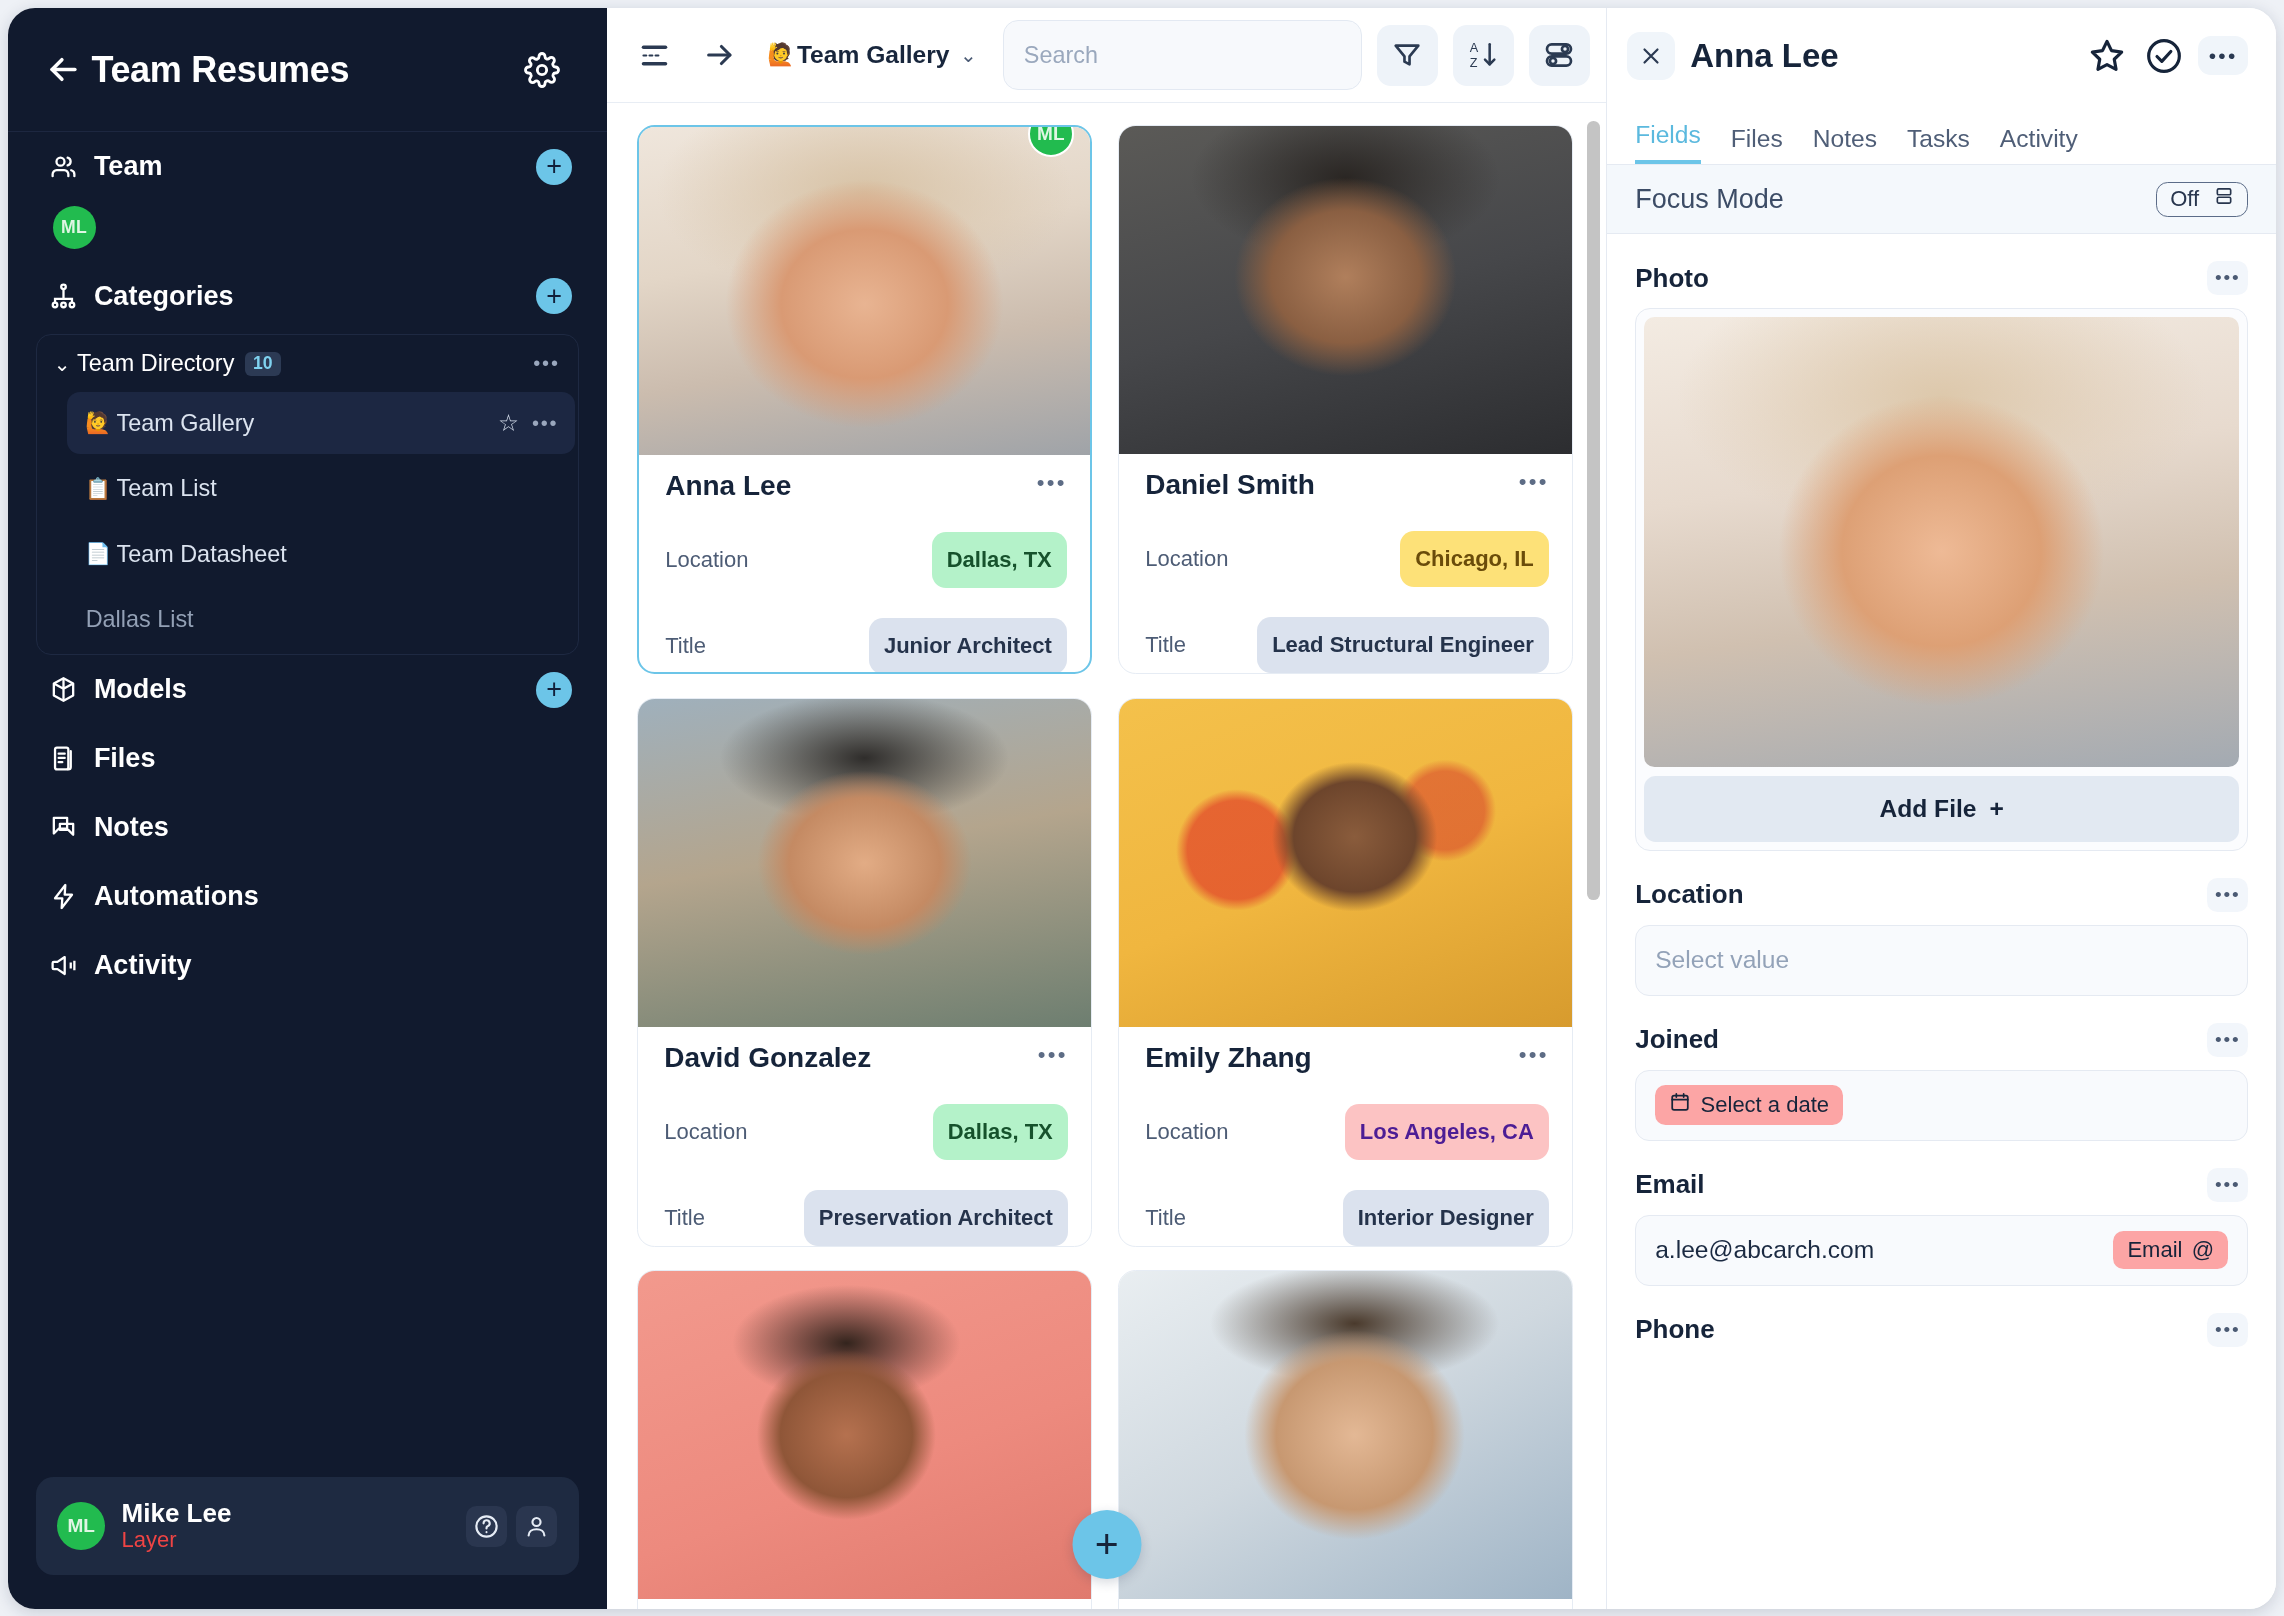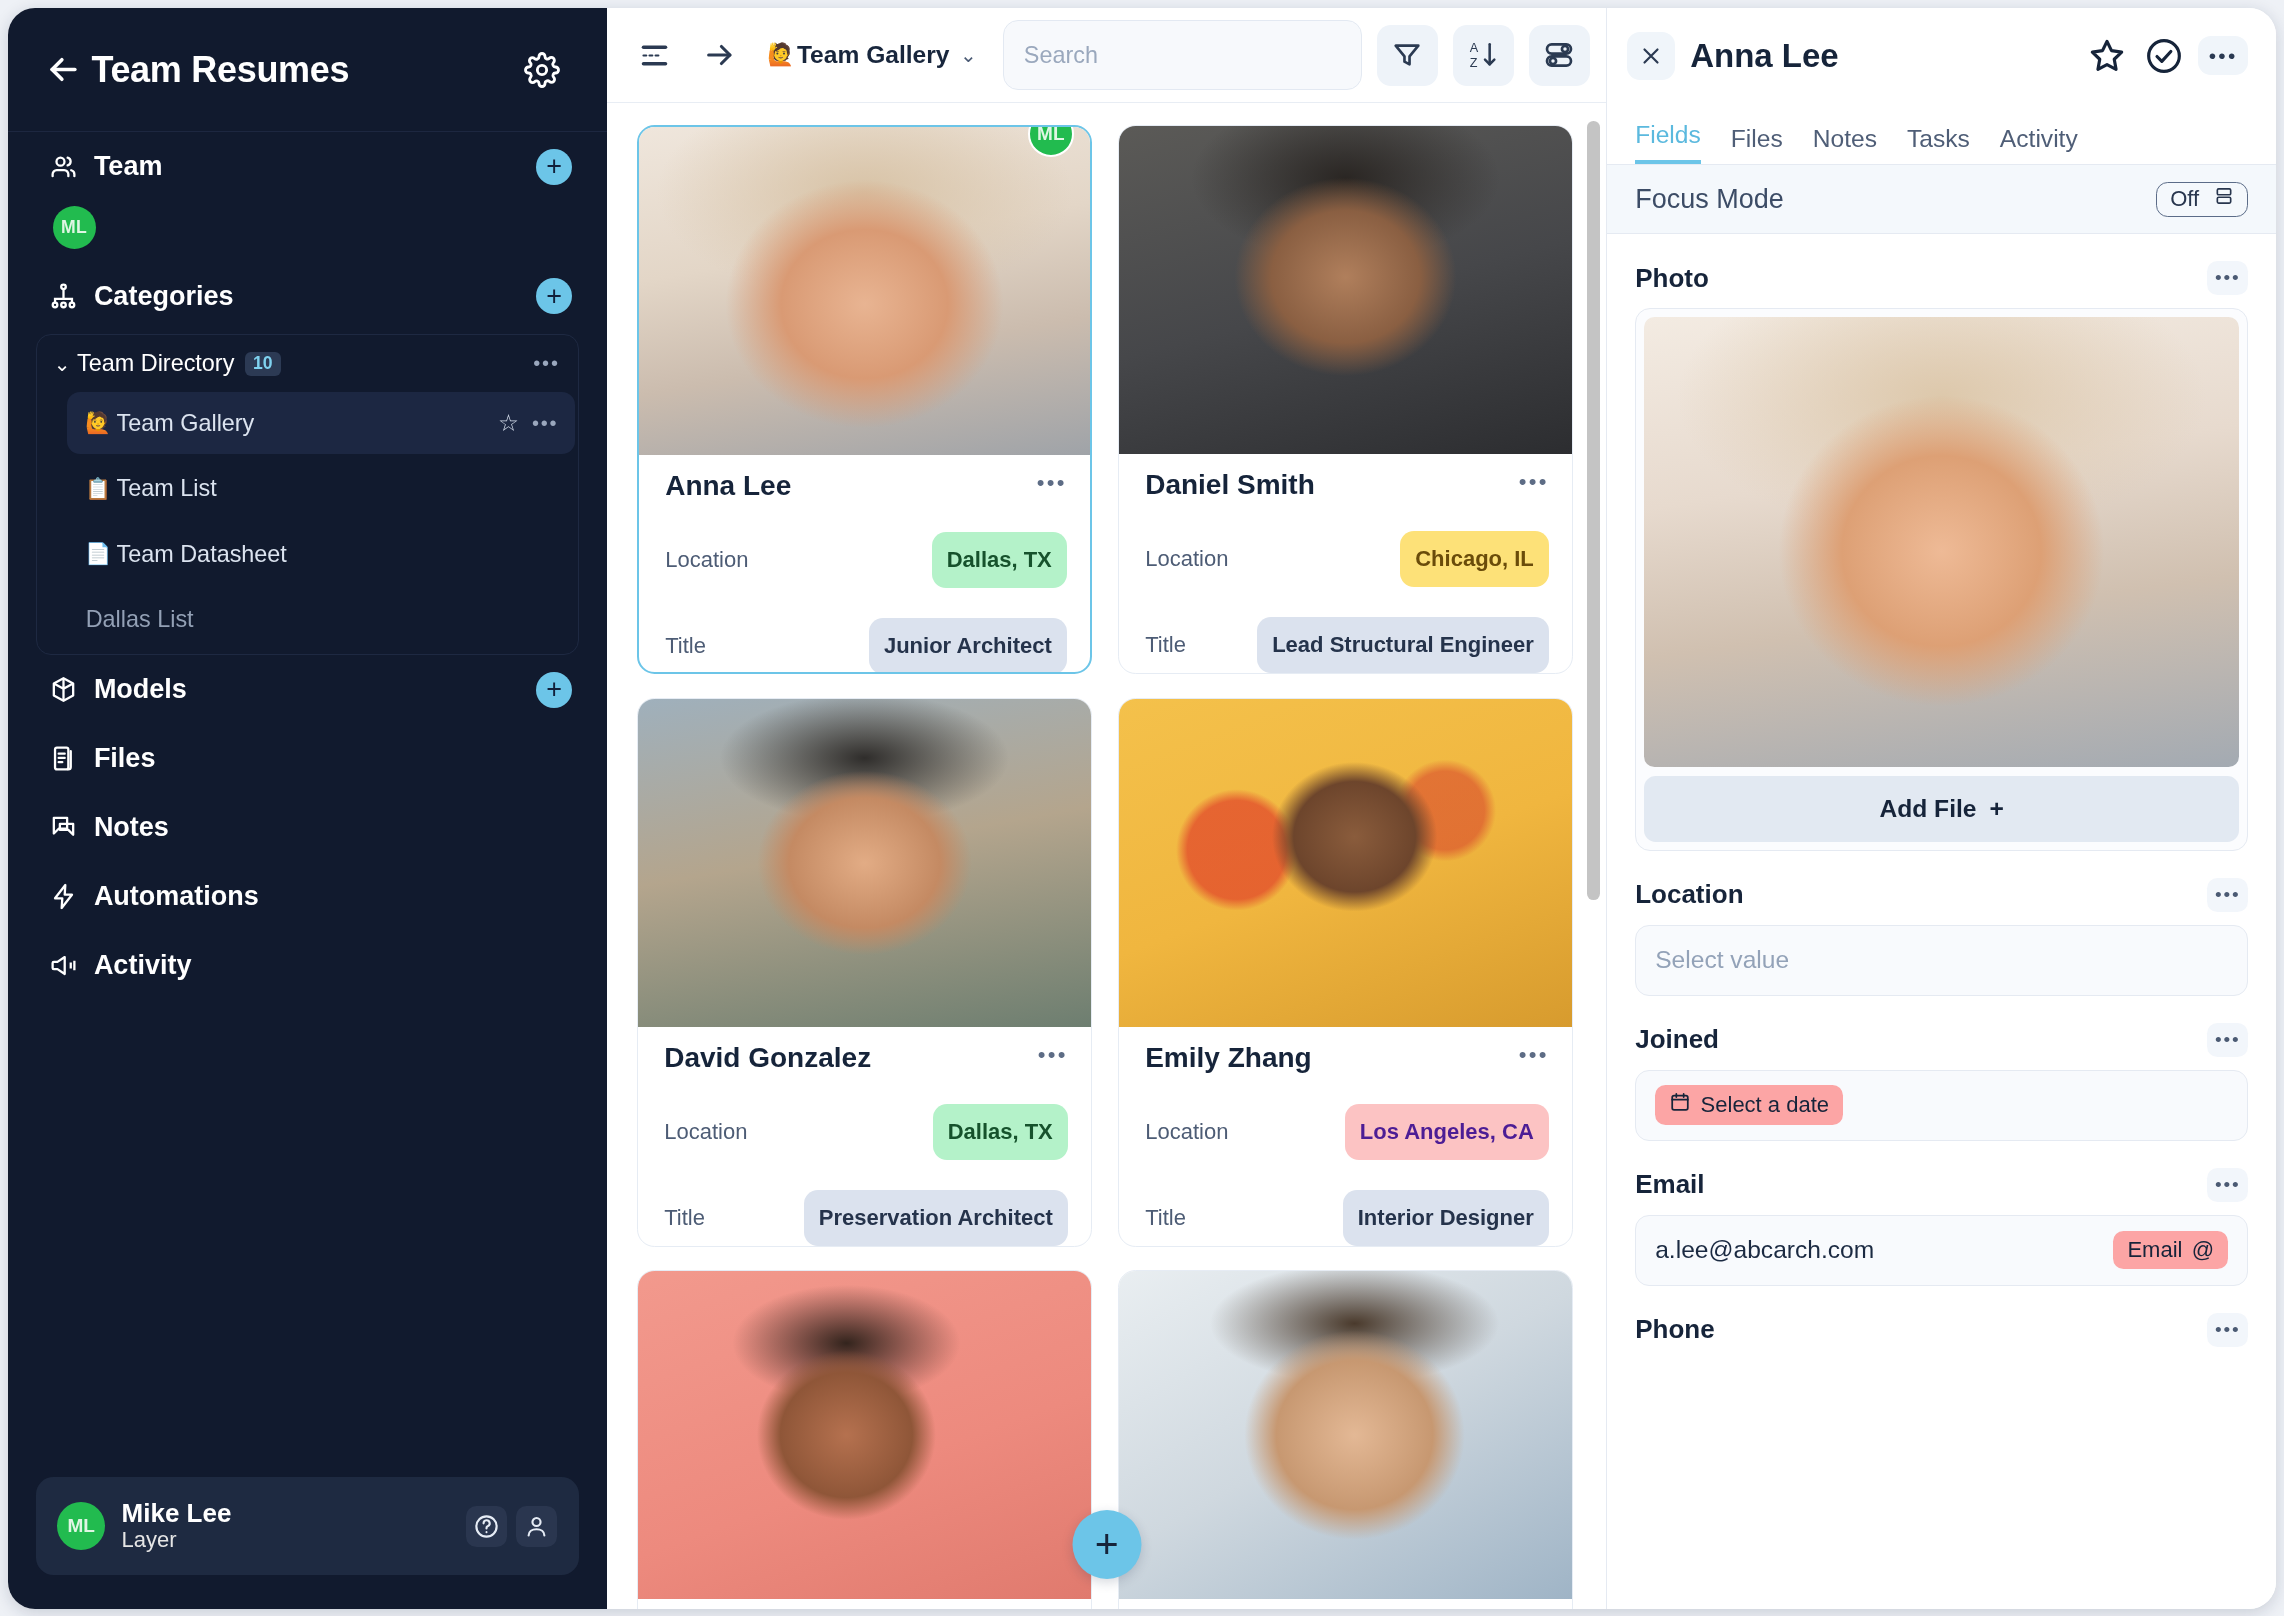--- a/index.html
+++ b/index.html
@@ -127,21 +127,21 @@
     cursor: pointer;
   }
   .user-av {
     width: 48px; height: 48px; border-radius: 50%;
     background: #22bb4f; color: #dff6e3;
     display: flex; align-items: center; justify-content: center;
     font-size: 19px; font-weight: bold; flex: 0 0 48px;
   }
   .user-txt { margin-left: 16.4px; flex: 1; }
   .user-name { color: #ffffff; font-size: 26px; font-weight: bold; line-height: 1.06; }
-  .user-role { color: #e5e5e5; font-size: 22px; line-height: 1.15; }
+  .user-role { color: #ef4444; font-size: 22px; line-height: 1.15; }
   .sq-btn {
     width: 41px; height: 41px; border-radius: 10.5px;
     background: #2a364f; color: #e6ecf5;
     display: flex; align-items: center; justify-content: center;
     margin-left: 9.4px; cursor: pointer; flex: 0 0 41px;
   }
 
   
   .main {
     flex: 1;

